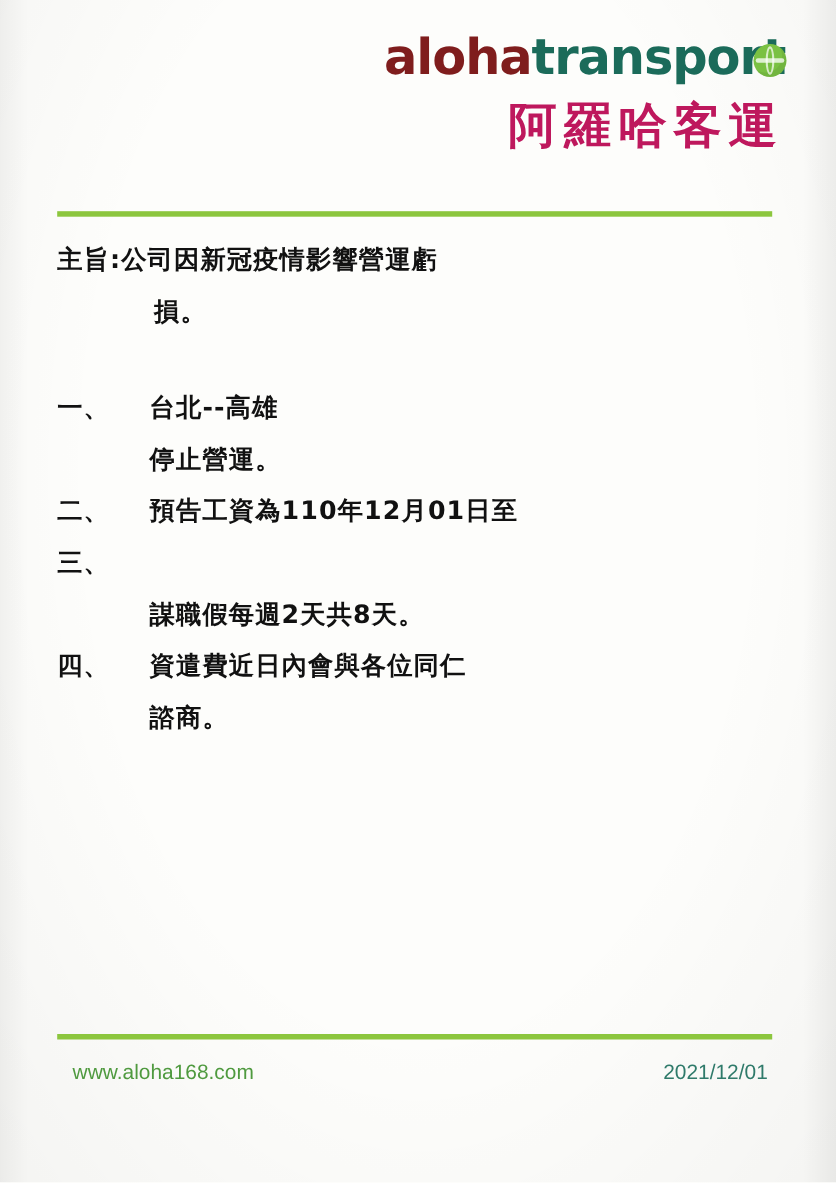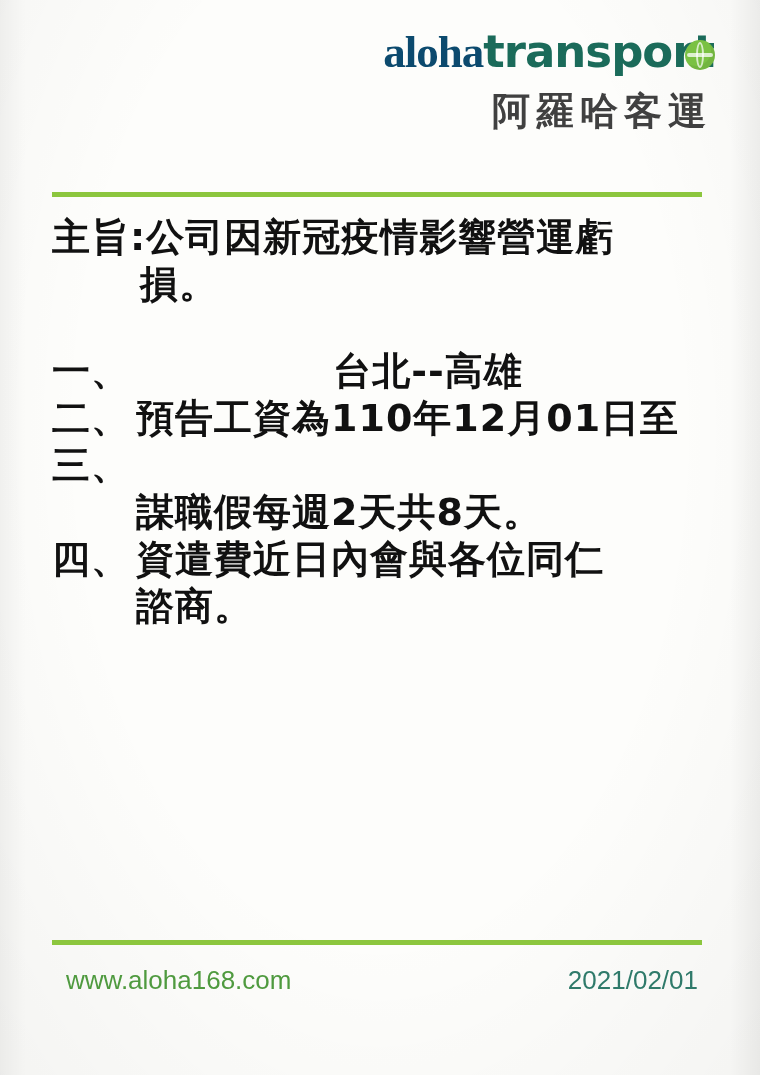--- a/index.html
+++ b/index.html
@@ -38,21 +38,21 @@
     text-align: right;
   }
   .brand-line {
     font-family: "DejaVu Sans", sans-serif;
     font-weight: bold;
     font-size: 45px;
     letter-spacing: -1px;
     line-height: 1.05;
     white-space: nowrap;
   }
-  .brand-aloha { color: #0c4a6e; font-family: Liberation Serif, serif; }
+  .brand-aloha { color: #7f1d1d; }
   .brand-transport { color: #1b6b5a; }
   .brand-globe {
     display: inline-block;
     width: 30px;
     height: 30px;
     border-radius: 50%;
     background: #7ac143;
     position: relative;
     top: 3px;
     margin-left: -29px;
@@ -75,63 +75,63 @@
     left: 11px; top: 2px;
     width: 8px; height: 26px;
     border: 2px solid rgba(255,255,255,0.7);
     border-radius: 50%;
     box-sizing: border-box;
   }
   .brand-cn {
     margin-top: 10px;
     font-family: "DejaVu Sans", sans-serif;
     font-weight: bold;
-    font-size: 38px;
+    font-size: 44px;
     letter-spacing: 6px;
-    color: #404040;
+    color: #be185d;
     padding-right: 2px;
   }
   .rule {
     position: absolute;
     left: 52px;
     right: 58px;
     height: 5px;
     background: #8cc63e;
   }
   .rule-top { top: 192px; }
   .rule-bottom { top: 940px; }
 
   .body-text {
     position: absolute;
     left: 52px;
     right: 40px;
     top: 214px;
     color: #111111;
     font-family: "DejaVu Sans", sans-serif;
     font-weight: bold;
-    font-size: 38px;
+    font-size: 23px;
     line-height: 47px;
     letter-spacing: 1px;
   }
   .line { white-space: pre; }
   .indent-1 { padding-left: 84px; }
   .indent-2 { padding-left: 88px; }
   .gap { height: 40px; }
 
   .footer {
     position: absolute;
     left: 66px;
     right: 62px;
     top: 965px;
     display: flex;
     justify-content: space-between;
     align-items: baseline;
     color: #3f8f3a;
     font-family: "Liberation Sans", sans-serif;
-    font-size: 26px;
+    font-size: 19px;
   }
   .footer-url { color: #4f9a3f; }
   .footer-date { color: #2f7a6a; }
 </style>
 </head>
 <body>
 
 <div class="page">
   <div class="paper-shade"></div>
 
@@ -144,32 +144,33 @@
 
   <div class="rule rule-top"></div>
 
   <div class="body-text">
     <div class="line">主旨:公司因新冠疫情影響營運虧</div>
     <div class="line indent-2">損。</div>
 
     <div class="gap"></div>
 
     <div class="line">一、</div>
-    <div class="line" style="margin-top:-47px; padding-left:84px;text-align:center;">台北--高雄</div>
+    <div class="line" style="margin-top:-47px; padding-left:84px;">台北--高雄</div>
+    <div class="line indent-1">停止營運。</div>
 
     <div class="line">二、</div>
     <div class="line" style="margin-top:-47px; padding-left:84px;">預告工資為110年12月01日至</div>
 
     <div class="line">三、</div>
     <div class="line indent-1">謀職假每週2天共8天。</div>
 
     <div class="line">四、</div>
     <div class="line" style="margin-top:-47px; padding-left:84px;">資遣費近日內會與各位同仁</div>
     <div class="line indent-1">諮商。</div>
   </div>
 
   <div class="rule rule-bottom"></div>
 
   <div class="footer">
     <span class="footer-url">www.aloha168.com</span>
-    <span class="footer-date">2021/02/01</span>
+    <span class="footer-date">2021/12/01</span>
   </div>
 </div>
 
 </body></html>

